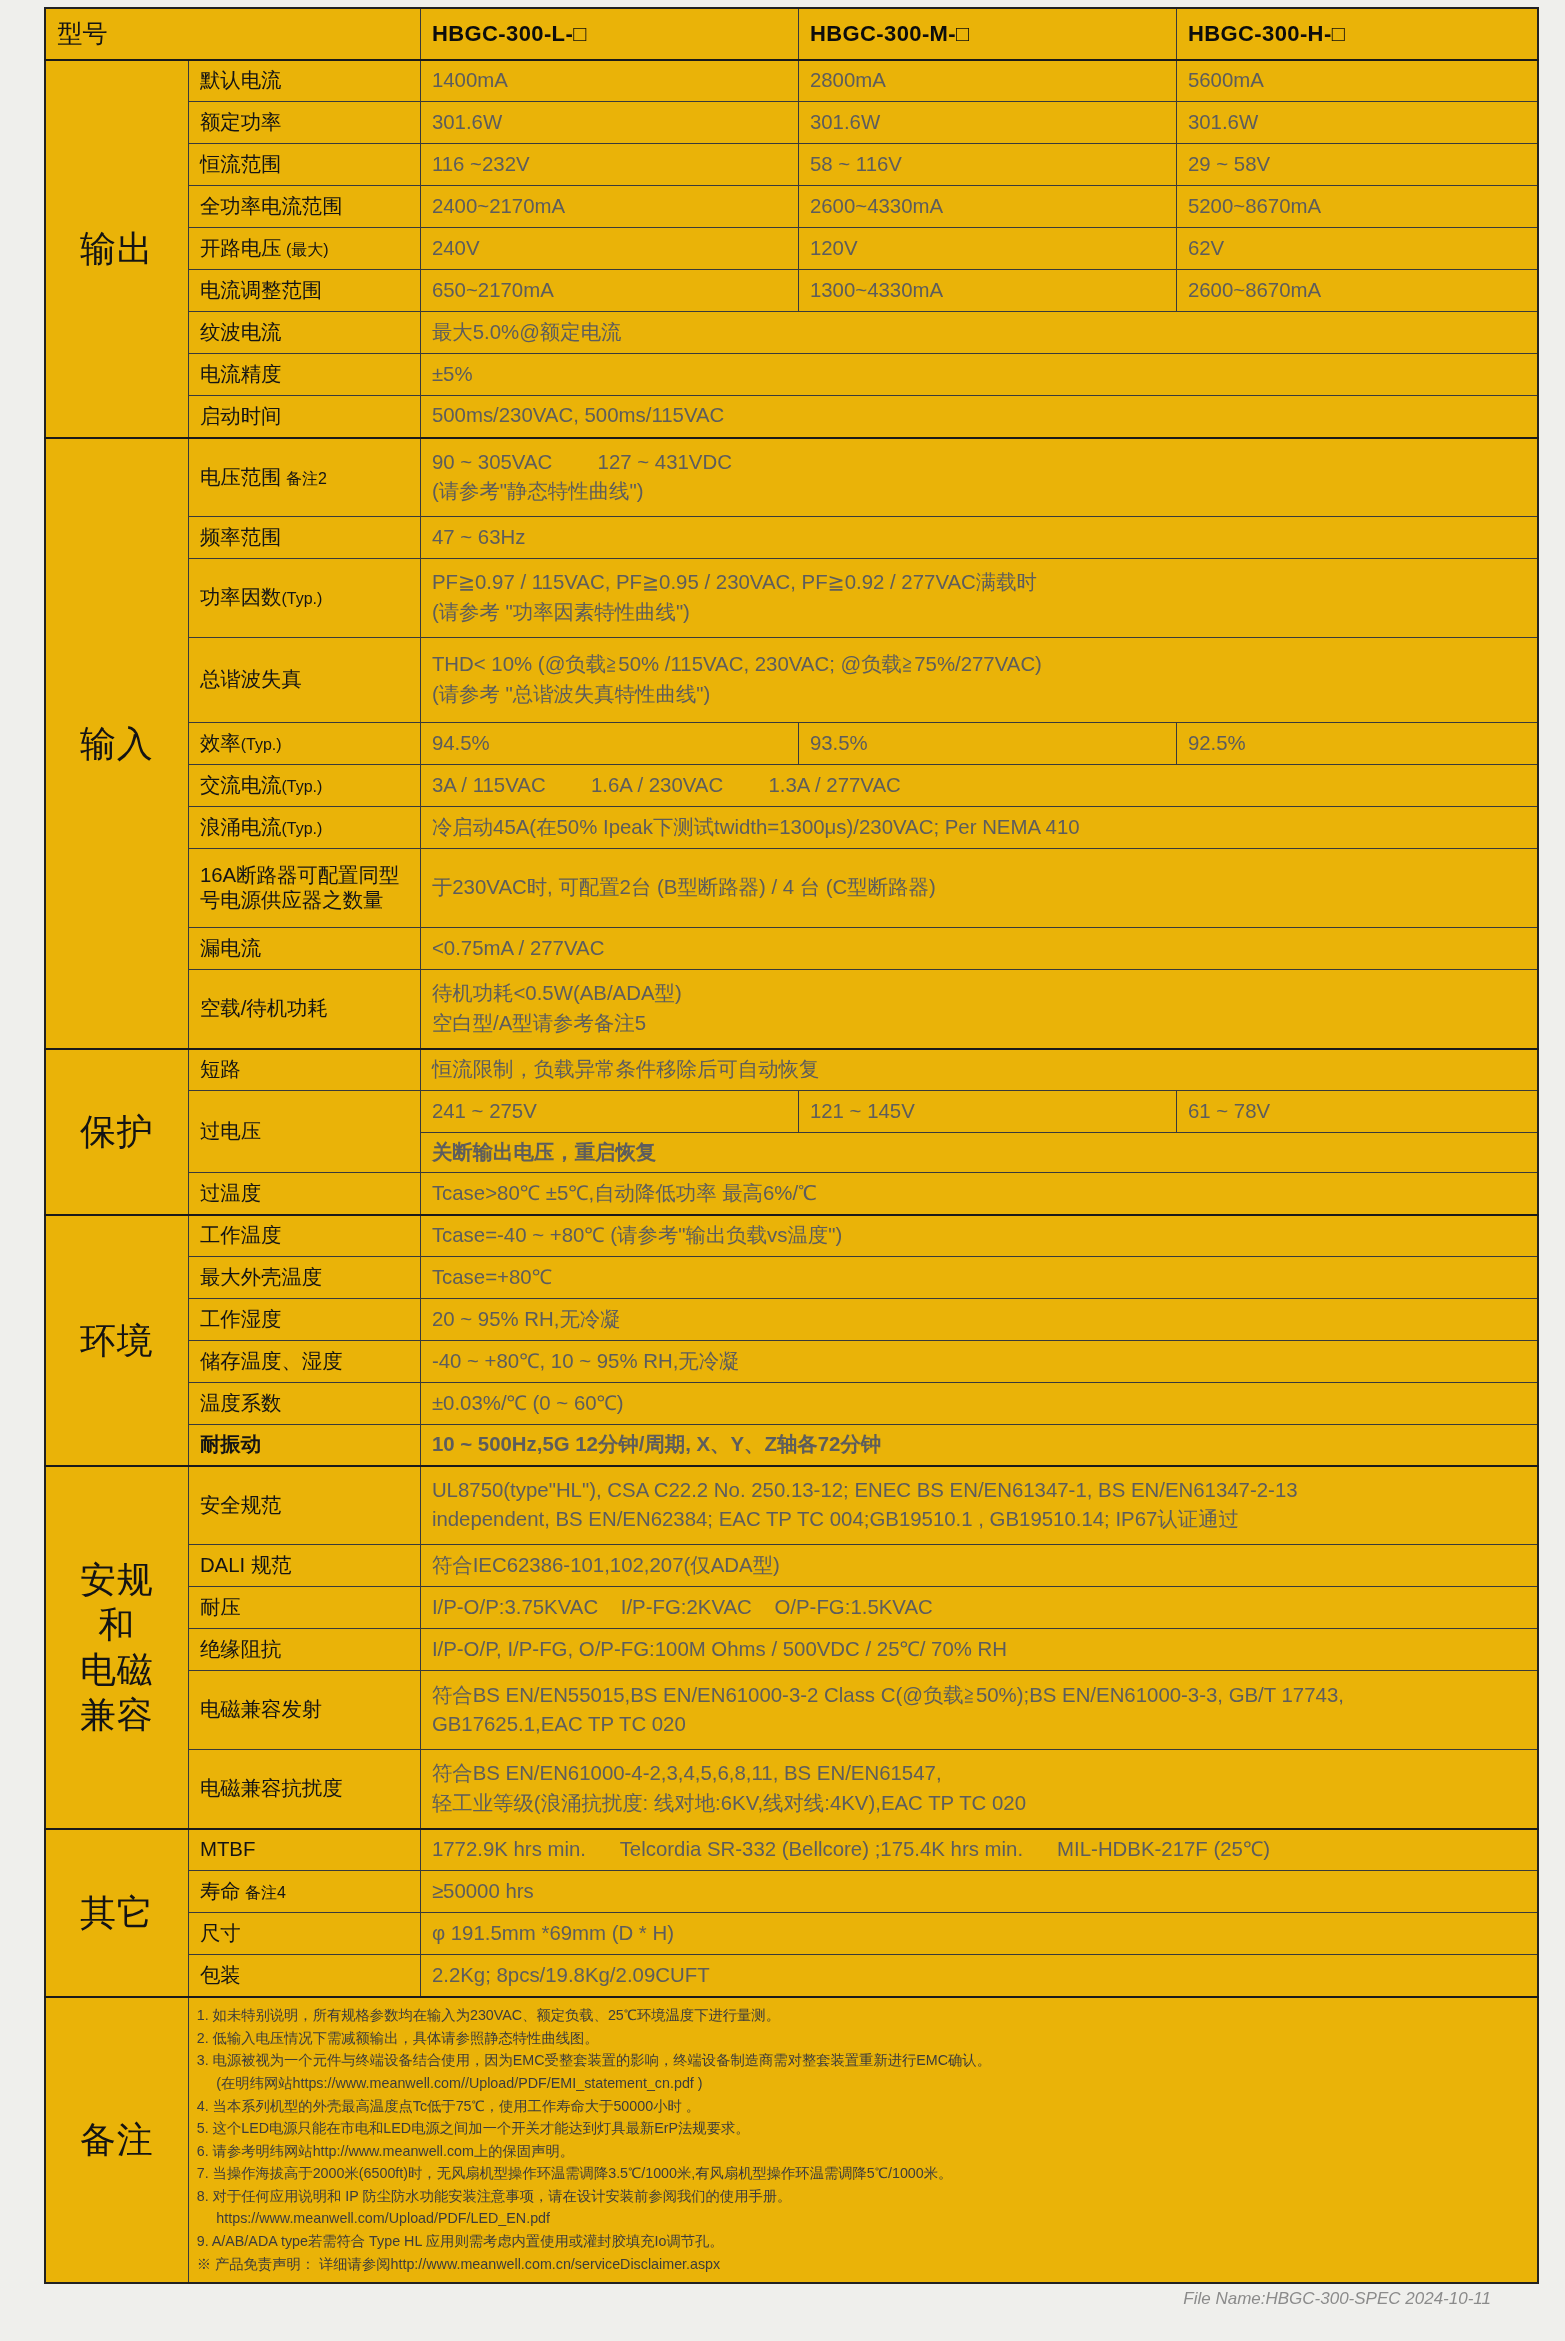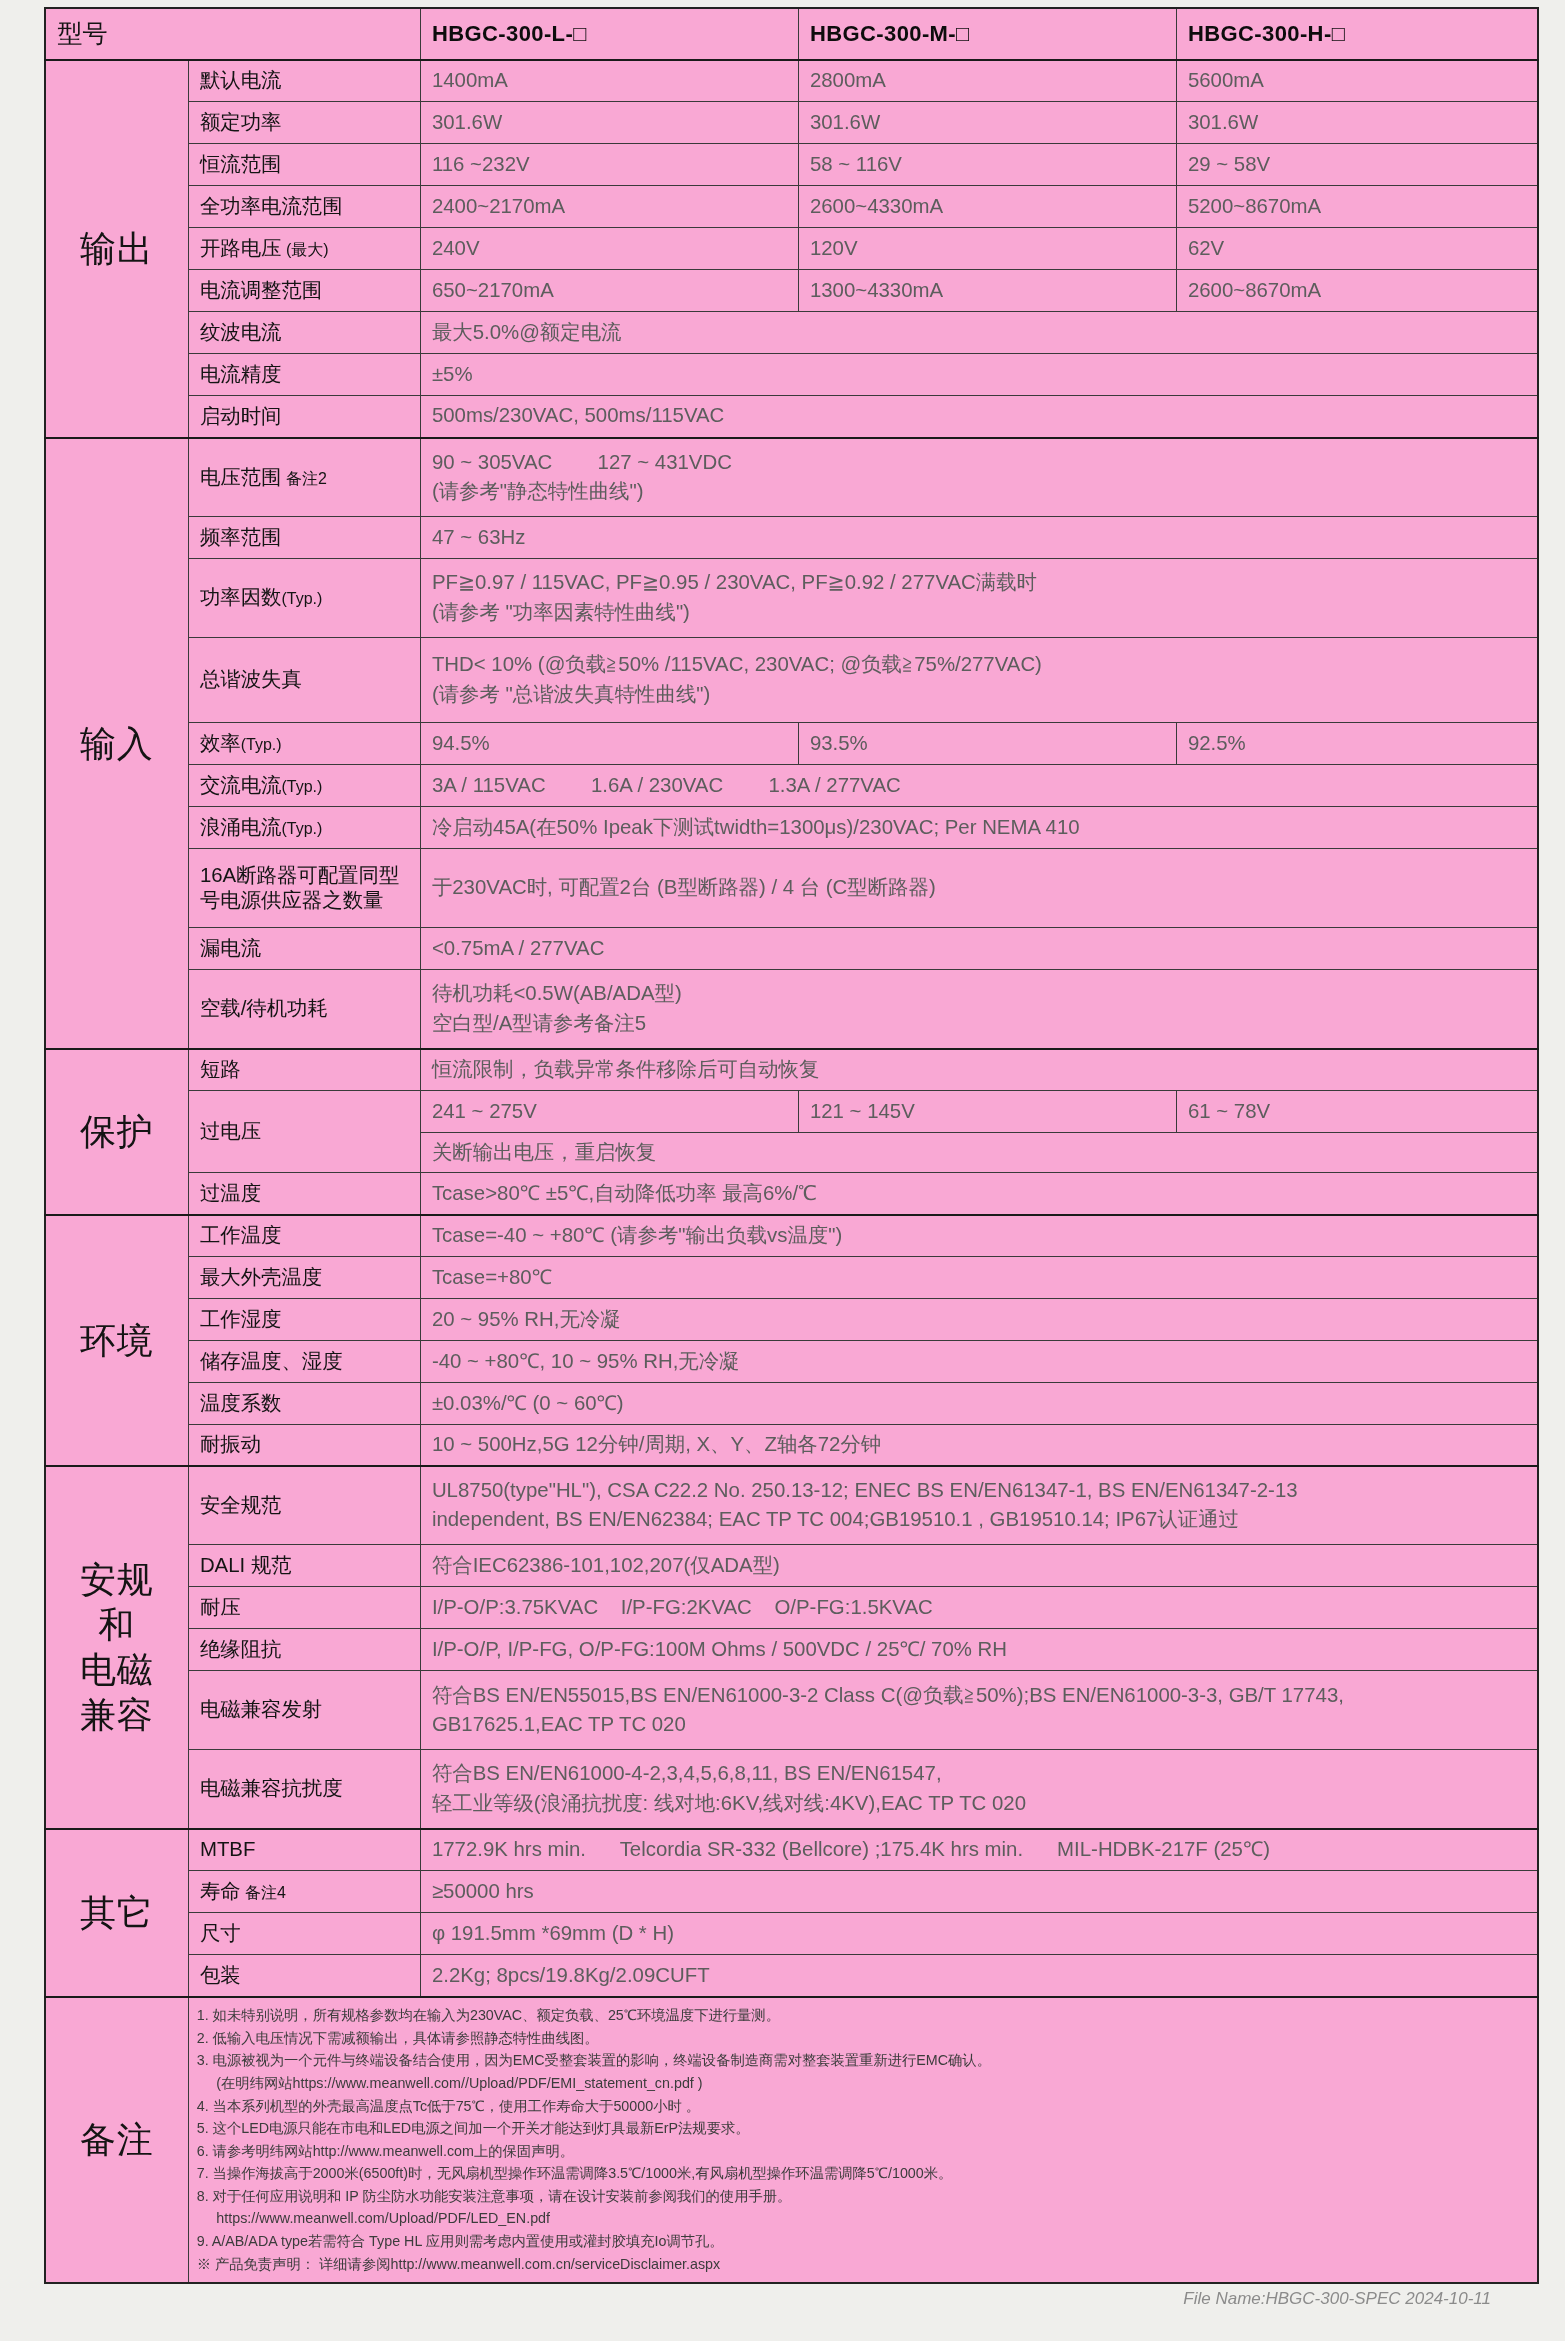--- a/index.html
+++ b/index.html
@@ -6,28 +6,28 @@
   html,body { margin:0; padding:0; }
   body {
     width:1565px; min-height:2342px;
     background:#efefec;
     font-family:"Liberation Sans", sans-serif;
     color:#111;
   }
   .sheet { position:absolute; left:44px; top:6.5px; }
   table.spec {
     border-collapse:collapse; table-layout:fixed;
-    width:1493px; background:#f9a8d4;
+    width:1493px; background:#eab308;
     border:2.4px solid #222;
   }
   td { border:1.6px solid #3a3a3a; padding:4.9px 11.4px; vertical-align:middle; overflow:hidden; }
   tr.sec td { border-top:2.4px solid #1a1a1a; }
   tr.hd  { height:52px; }
   tr.h1  { height:42px; }
-  tr.h15 { height:35px; }
+  tr.h15 { height:35px;font-weight:bold; }
   tr.h2  { height:79px; }
   tr.h25 { height:85px;padding-left:20px; }
   tr.hn  { height:281px; }
   .section-cell {
     font-size:36px; text-align:center; color:#141414;
     white-space:pre-line; line-height:1.25; letter-spacing:0.8px; padding:4.9px 3.3px;
   }
   .model-label { font-size:25px; color:#141414; }
   .model { font-size:22px; font-weight:bold; color:#0d0d0d; letter-spacing:0.4px; }
   .lbl { font-size:20.4px; color:#141414; line-height:1.25; }

